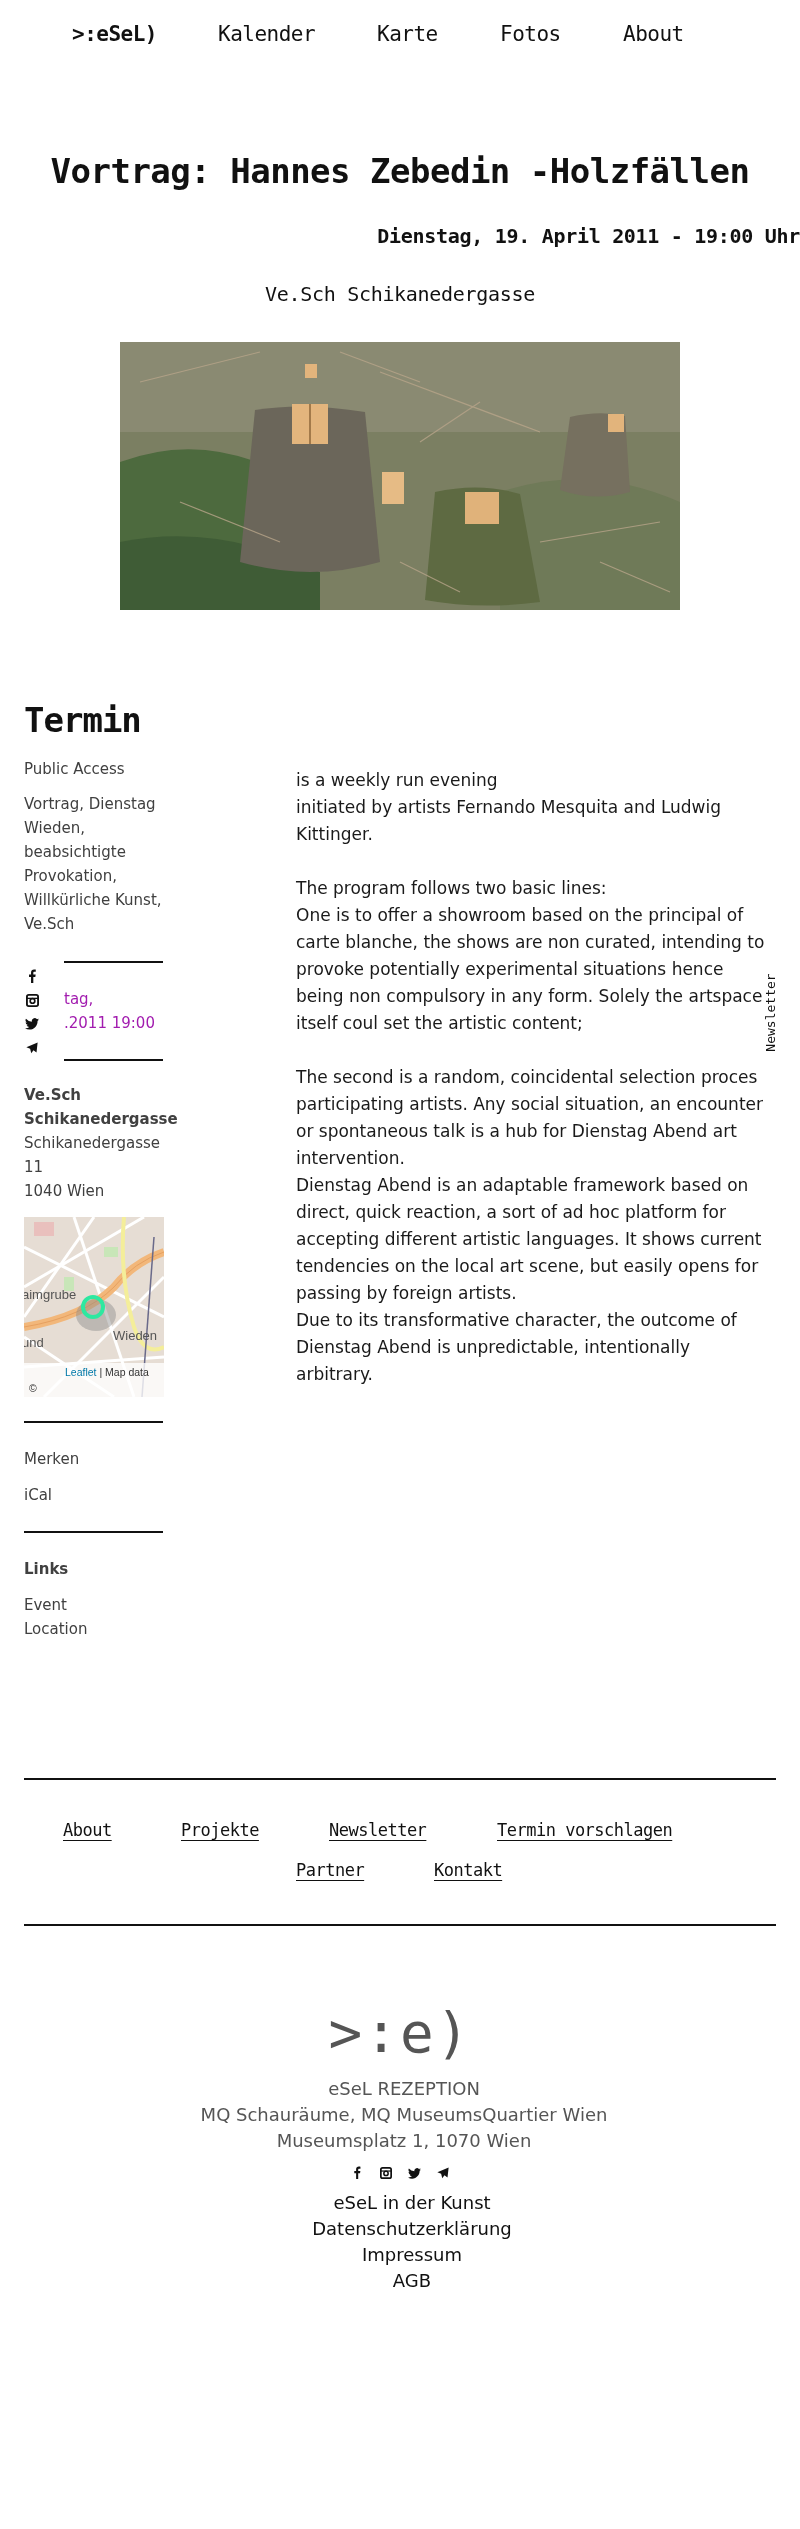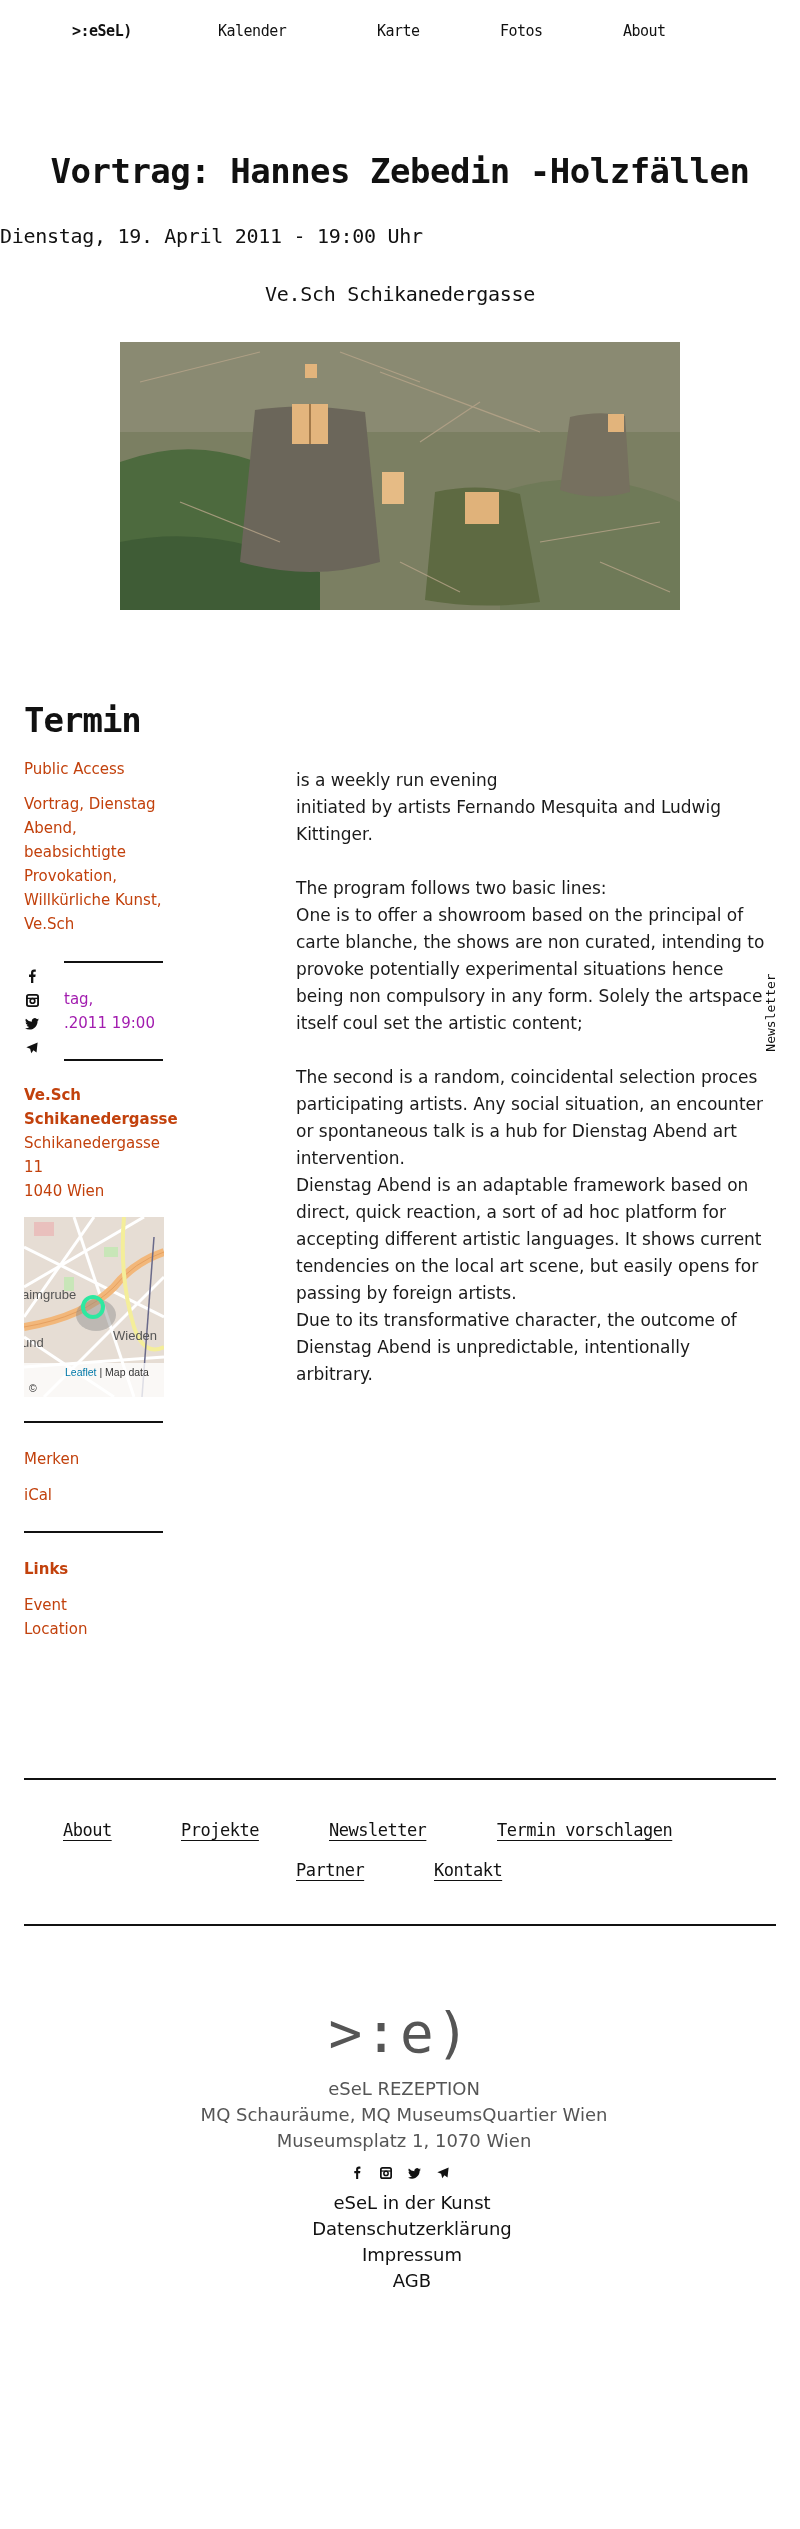--- a/index.html
+++ b/index.html
@@ -2,34 +2,34 @@
 <html><head>
 <meta charset="utf-8">
 <style>
   * { box-sizing: border-box; margin: 0; padding: 0; }
   html, body { width: 800px; height: 2529px; background: #fff; color: #111; overflow: hidden; }
   body { position: relative; font-family: "DejaVu Sans", sans-serif; }
   a { color: inherit; text-decoration: none; }
 
   
   .topnav { position: absolute; top: 22px; left: 0; width: 800px; height: 30px; }
-  .topnav .item { position: absolute; top: 0; font-family: "DejaVu Sans Mono", monospace; font-size: 15px; color: #111; letter-spacing: -0.5px; }
+  .topnav .item { position: absolute; top: 0; font-family: "DejaVu Sans Mono", monospace; font-size: 21px; color: #111; letter-spacing: -0.5px; }
   .topnav .logo { font-weight: bold; }
 
   
   .event-title { position: absolute; top: 151px; left: 0; width: 800px; text-align: center; font-family: "DejaVu Sans Mono", monospace; font-size: 34px; letter-spacing: -0.5px; color: #111; }
-  .event-date { position: absolute; top: 224px; left: 0; width: 800px; text-align: left; font-family: "DejaVu Sans Mono", monospace; font-size: 20px; letter-spacing: -0.3px; }
+  .event-date { position: absolute; top: 224px; left: 0; width: 800px; text-align: right; font-family: "DejaVu Sans Mono", monospace; font-size: 20px; letter-spacing: -0.3px; font-weight: bold; }
   .event-venue { position: absolute; top: 282px; left: 0; width: 800px; text-align: center; font-family: "DejaVu Sans Mono", monospace; font-size: 20px; letter-spacing: -0.3px; }
 
   .hero { position: absolute; top: 342px; left: 120px; width: 560px; height: 268px; overflow: hidden; background: #7a7d5e; }
   .hero svg { width: 100%; height: 100%; display: block; }
 
   
   .termin-h { position: absolute; top: 700px; left: 24px; font-family: "DejaVu Sans Mono", monospace; font-size: 34px; letter-spacing: -1px; }
-  .side { position: absolute; left: 24px; width: 140px; font-size: 15px; line-height: 24px; color: #c2410c; }
+  .side { position: absolute; left: 24px; width: 140px; font-size: 15px; line-height: 24px; color: #404040; }
   .side-line { position: absolute; left: 24px; width: 139px; height: 2px; background: #111; }
   .side-line.short { left: 64px; width: 99px; }
   .side b { font-weight: bold; }
   .share { position: absolute; left: 22px; width: 20px; }
   .share .ic { display: block; width: 20px; height: 24px; text-align: center; font-size: 14px; line-height: 24px; color: #111; }
   .clipped { position: absolute; left: 64px; width: 100px; overflow: hidden; font-size: 15px; line-height: 24px; color: #a21caf; white-space: nowrap; }
 
   .map { position: absolute; top: 1217px; left: 24px; width: 140px; height: 180px; overflow: hidden; background: #e8e2da; }
   .map .attrib { position: absolute; left: 0; bottom: 0; width: 140px; height: 34px; background: rgba(255,255,255,0.78); font-family: "Liberation Sans", sans-serif; font-size: 10.5px; line-height: 16px; padding: 1px 5px; color: #333; }
   .map .attrib a { color: #0078a8; padding-left: 36px; }
@@ -94,21 +94,21 @@
       <line x1="60" y1="160" x2="160" y2="200"></line>
         <line x1="280" y1="220" x2="340" y2="250"></line>
       <line x1="480" y1="220" x2="550" y2="250"></line>
         <line x1="220" y1="10" x2="300" y2="40"></line>
     </g>
   </svg>
 </div>
 
 <h2 class="termin-h">Termin</h2>
 <div class="side" style="top:757px">Public Access</div>
-<div class="side" style="top:792px">Vortrag, Dienstag Abend, beabsichtigte Provokation, Willkürliche Kunst, Ve.Sch</div>
+<div class="side" style="top:792px">Vortrag, Dienstag Wieden, beabsichtigte Provokation, Willkürliche Kunst, Ve.Sch</div>
 
 <div class="side-line short" style="top:961px"></div>
 <div class="share" style="top:963px">
   <span class="ic">
     <svg width="10" height="14" viewBox="0 0 10 16" style="vertical-align:middle">
         <path d="M6.5 16V9h2.3l.4-2.8H6.5V4.5c0-.8.3-1.3 1.4-1.3H9.3V.7C9 .6 8.2.5 7.3.5 5.3.5 3.9 1.7 3.9 4v2.2H1.6V9h2.3v7z" fill="#111"></path>
       </svg>
   </span>
   <span class="ic">
     <svg width="13" height="13" viewBox="0 0 14 14" style="vertical-align:middle">

